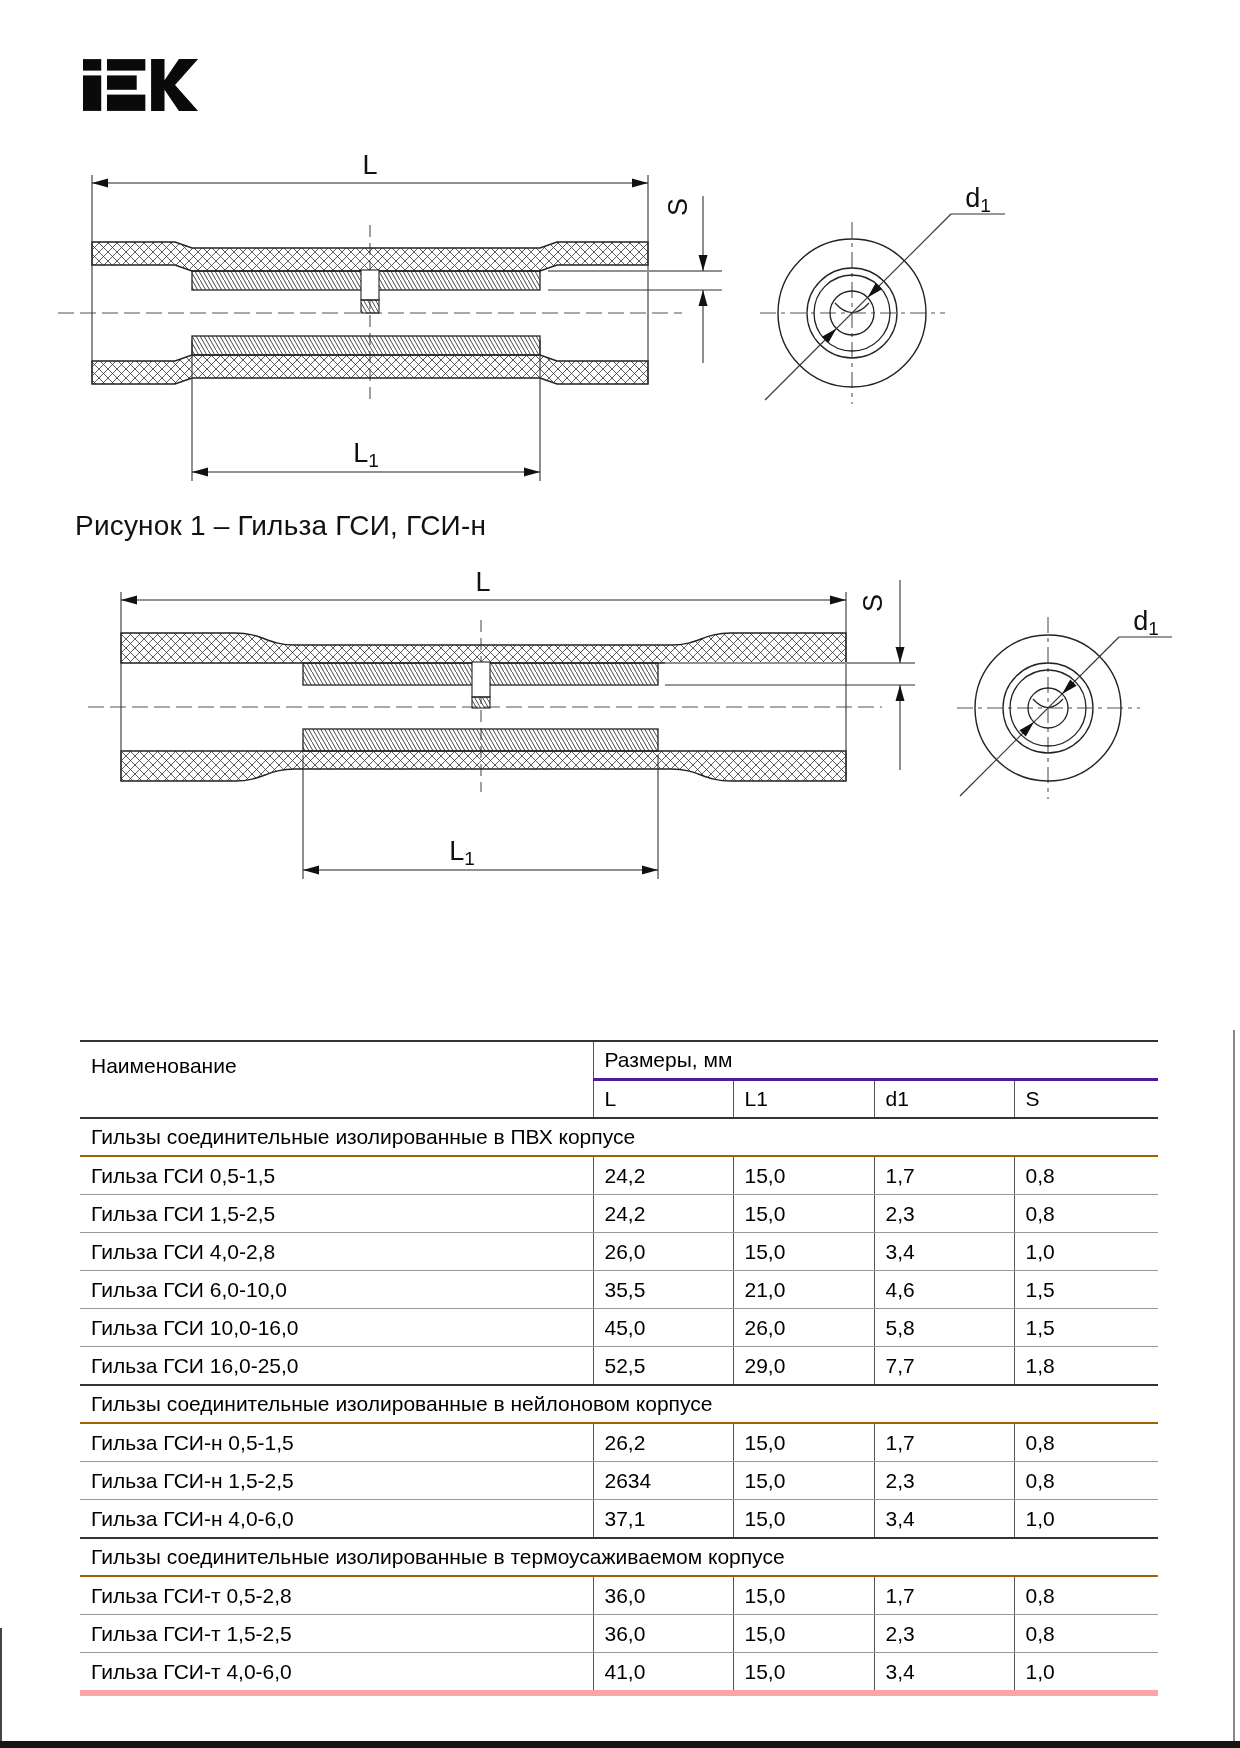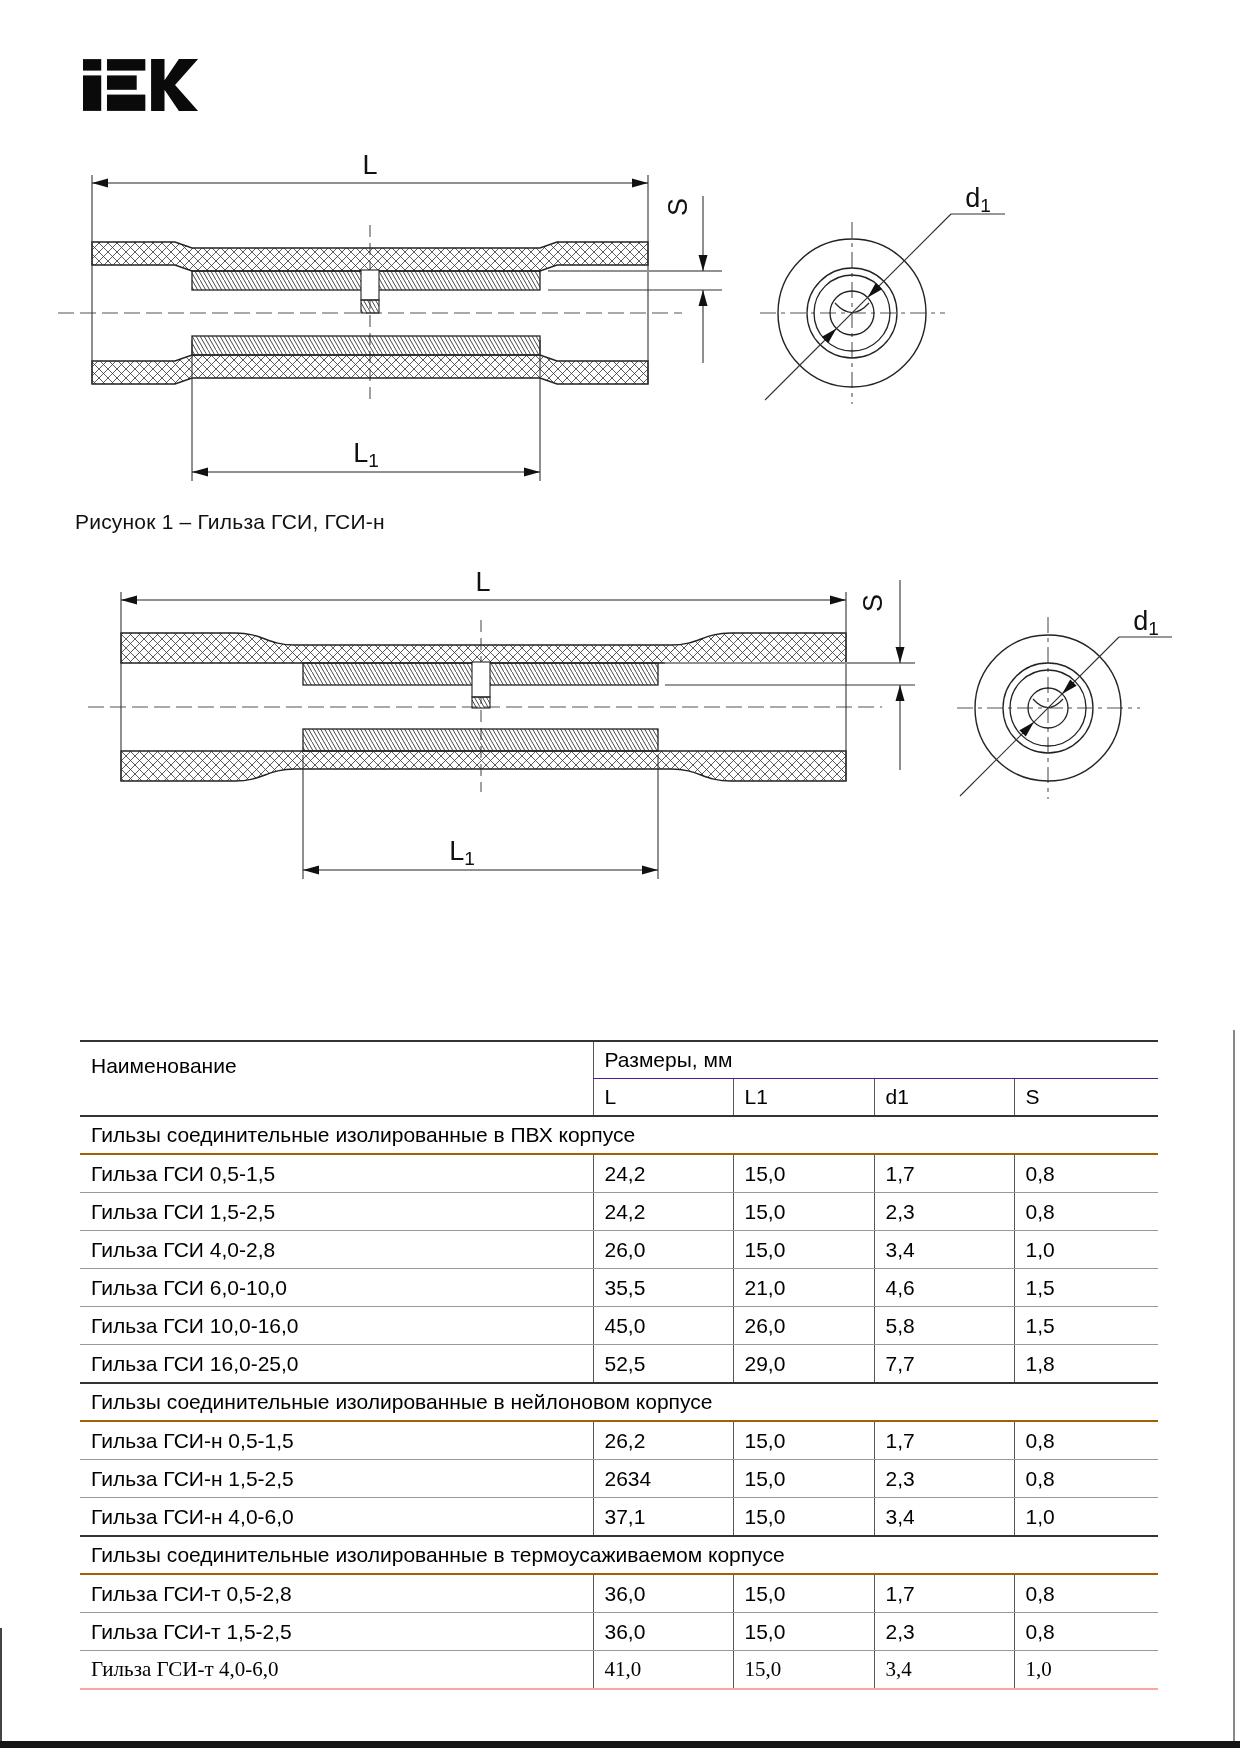--- a/index.html
+++ b/index.html
@@ -1,29 +1,29 @@
 <!DOCTYPE html>
 <html><head>
 <meta charset="utf-8">
 <style>
   html,body{margin:0;padding:0;background:#fff;}
   #page{position:relative;width:1240px;height:1748px;background:#ffffff;overflow:hidden;
         font-family:"Liberation Sans",sans-serif;color:#000;}
   .abs{position:absolute;}
-  .caption{font-size:21px;color:#111;letter-spacing:0.2px;}
+  .caption{font-size:28px;color:#111;letter-spacing:0.2px;}
   
   #dim-table{border-collapse:collapse;table-layout:fixed;width:1078px;font-size:21px;color:#000;}
   #dim-table td,#dim-table th{padding:6px 11px;font-weight:normal;text-align:left;vertical-align:middle;}
   #dim-table thead tr.h1 th{border-top:2px solid #333;}
   #dim-table thead tr.h2 th{border-bottom:2px solid #333;}
   #dim-table th.rsp{vertical-align:top;padding-top:12px;}
   #dim-table .v{border-left:1px solid #555;}
   #dim-table tr.data td{border-bottom:1px solid #999;height:25px;}
   #dim-table tr.section td{border-top:2px solid #333;border-bottom:2px solid #a16207;height:24px;}
-  #dim-table tbody tr.data:last-child td{border-bottom:2px solid #fca5a5;font-family:Liberation Serif, serif;}
+  #dim-table tbody tr.data:last-child td{border-bottom:6px solid #fca5a5;}
   svg text{font-family:"Liberation Sans",sans-serif;}
   .artifact{position:absolute;}
 </style>
 </head>
 <body>
 
 <div id="page">
 
   <svg class="abs" style="left:83px;top:58px" width="117" height="54" viewBox="0 0 122 54" aria-label="iEK">
     <g fill="#0a0a0a">
@@ -163,21 +163,21 @@
     <colgroup>
       <col style="width:513px">
         <col style="width:140px">
         <col style="width:141px">
         <col style="width:140px">
         <col style="width:144px">
     </colgroup>
     <thead>
       <tr class="h1">
         <th class="rsp" rowspan="2">Наименование</th>
-        <th class="v" colspan="4" style="border-bottom:1px solid #4c1d95;margin-top:16px;">Размеры, мм</th>
+        <th class="v" colspan="4" style="border-bottom:3px solid #4c1d95;margin-top:16px;">Размеры, мм</th>
       </tr>
       <tr class="h2">
         <th class="v">L</th>
         <th class="v">L1</th>
         <th class="v">d1</th>
         <th class="v">S</th>
       </tr>
     </thead>
     <tbody>
         <tr class="section">

